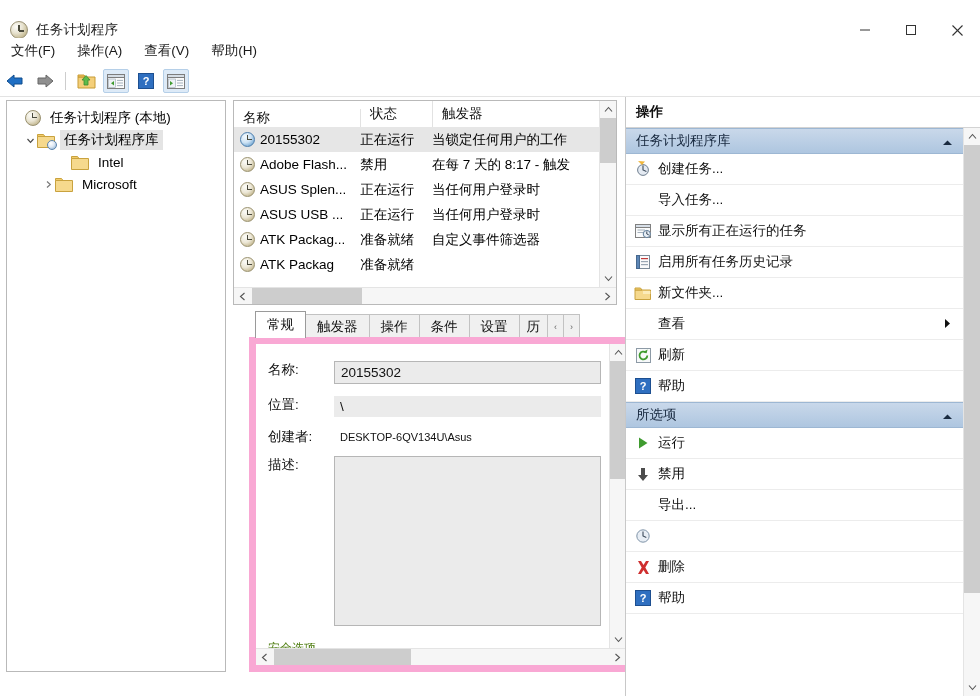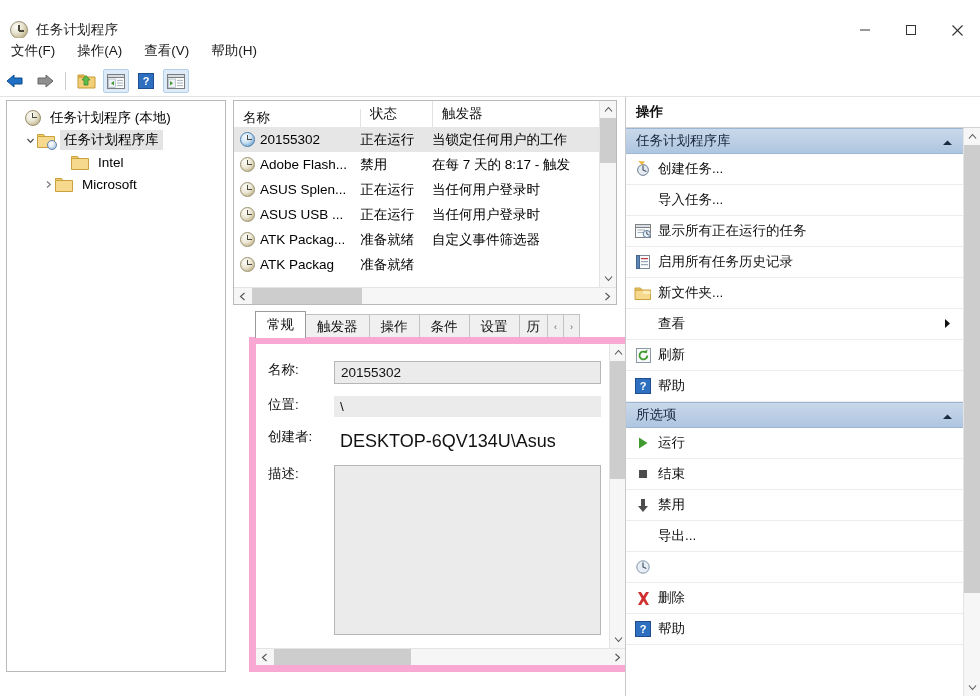--- a/index.html
+++ b/index.html
@@ -169,21 +169,21 @@
   .field-row { display:flex; align-items:flex-start; margin:0; }
   .field-label {
     width:78px; text-align:left; padding-left:12px; font-size:13.5px; color:#111;
     box-sizing:border-box; flex:0 0 auto;
   }
   .field-box {
     background:#ebebeb; border:1px solid #b6b6b6; box-sizing:border-box;
     font-size:13.5px; padding:3px 6px; color:#111;
   }
   .field-plain { background:#ebebeb; font-size:13.5px; padding:3px 6px; color:#111; box-sizing:border-box;}
-  .field-plain2 { font-size:18px; padding:3px 6px; color:#111; box-sizing:border-box;}
+  .field-plain2 { font-size:11px; padding:3px 6px; color:#111; box-sizing:border-box;}
   .desc-box {
     background:#ebebeb; border:1px solid #b6b6b6; box-sizing:border-box; height:170px;
   }
   .sec-label { font-size:12px; padding-left:12px; color:#4d7c0f; }
 
   
   .act-pane {
     position:absolute; left:625px; top:0; width:355px; height:599px;
     border-left:1px solid #c8c8c8; box-sizing:border-box; background:#ffffff;
     overflow:hidden;
@@ -620,28 +620,20 @@
 
           <div class="act-item">
             <span class="act-ico">
               <svg width="14" height="14" viewBox="0 0 14 14">
                   <path d="M3 1.5 L11.5 7 L3 12.5 Z" fill="#3f9b2f"></path>
                 </svg>
             </span>
             <span class="act-label">运行</span>
           </div>
 
-          <div class="act-item">
-            <span class="act-ico">
-              <svg width="14" height="14" viewBox="0 0 14 14">
-                  <rect x="3" y="3" width="8" height="8" fill="#4c4c4c"></rect>
-                </svg>
-            </span>
-            <span class="act-label">结束</span>
-          </div>
 
           <div class="act-item">
             <span class="act-ico">
               <svg width="14" height="15" viewBox="0 0 14 15">
                 <path d="M5 1 L9 1 L9 8 L12 8 L7 14 L2 8 L5 8 Z" fill="#4c4c4c"></path>
               </svg>
             </span>
             <span class="act-label">禁用</span>
           </div>
 

